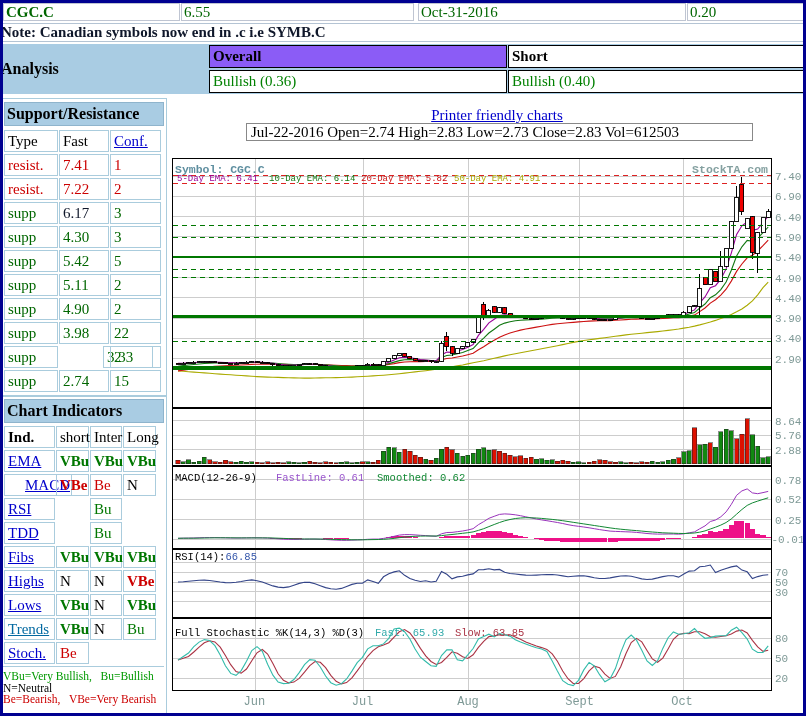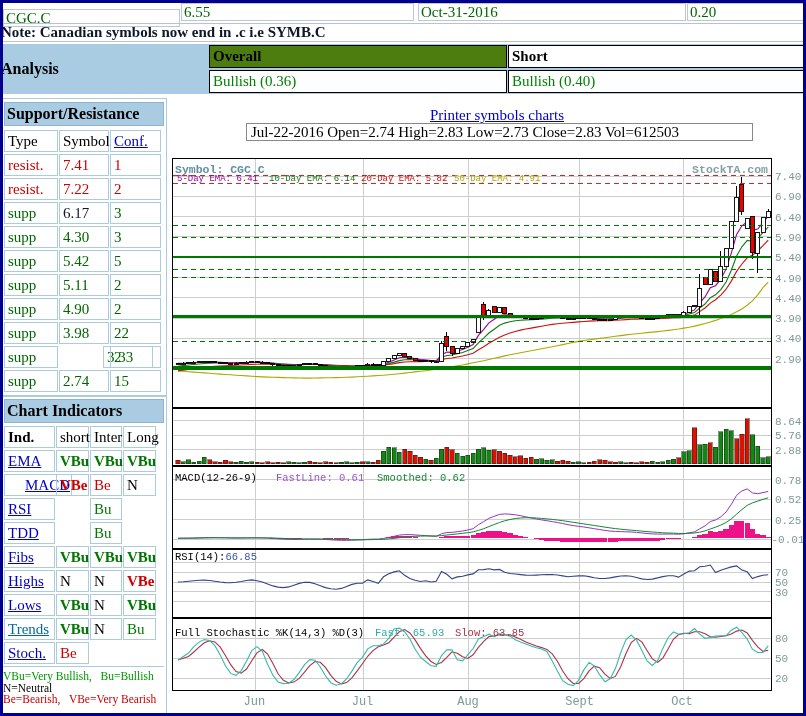--- a/index.html
+++ b/index.html
@@ -1,34 +1,34 @@
 <!DOCTYPE html>
 <html><head><meta charset="utf-8"><style>
 html,body{margin:0;padding:0;}
 body{width:806px;height:716px;position:relative;background:#ffffff;font-family:"Liberation Serif",serif;overflow:hidden;}
 .c{position:absolute;border:1px solid #bfc5d2;font-size:15px;color:#006600;padding-left:2px;}
 .sr{position:absolute;border:1px solid #aaccdd;font-size:15px;padding-left:3px;line-height:20px;height:20px;}
 </style></head><body>
-<div class="c" style="left:3px;top:9px;width:173px;height:16px;line-height:16px;font-weight:normal;">CGC.C</div>
+<div class="c" style="left:3px;top:3px;width:173px;height:16px;line-height:16px;font-weight:bold;">CGC.C</div>
 <div class="c" style="left:181px;top:3px;width:229px;height:16px;line-height:16px;">6.55</div>
 <div class="c" style="left:418px;top:3px;width:264px;height:16px;line-height:16px;">Oct-31-2016</div>
 <div class="c" style="left:687px;top:3px;width:114px;height:16px;line-height:16px;">0.20</div>
 <div style="position:absolute;left:0px;top:23px;width:806px;height:1px;background:#b4c4d4;"></div>
 <div style="position:absolute;left:1px;top:24px;width:600px;height:17px;line-height:17px;font-size:15px;font-weight:bold;color:#0f172a;">Note: Canadian symbols now end in .c i.e SYMB.C</div>
 <div style="position:absolute;left:0px;top:41px;width:806px;height:1px;background:#b4c4d4;"></div>
 <div style="position:absolute;left:3px;top:44px;width:800px;height:50px;background:#a9cce3;"></div>
 <div style="position:absolute;left:1px;top:44px;width:200px;height:50px;line-height:50px;font-size:16px;font-weight:bold;color:#000000;">Analysis</div>
-<div style="position:absolute;left:209px;top:45px;width:293px;height:21px;border:1px solid #000;background:#4d7c0f;font-size:15px;font-weight:bold;line-height:21px;padding-left:3px;">Overall</div>
+<div style="position:absolute;left:209px;top:45px;width:293px;height:21px;border:1px solid #000;background:#8b5cf6;font-size:15px;font-weight:bold;line-height:21px;padding-left:3px;">Overall</div>
 <div style="position:absolute;left:508px;top:45px;width:293px;height:21px;border:1px solid #000;background:#fff;font-size:15px;font-weight:bold;line-height:21px;padding-left:3px;">Short</div>
 <div style="position:absolute;left:209px;top:70px;width:293px;height:21px;border:1px solid #000;background:#fff;font-size:15px;color:#008000;line-height:21px;padding-left:3px;">Bullish (0.36)</div>
 <div style="position:absolute;left:508px;top:70px;width:293px;height:21px;border:1px solid #000;background:#fff;font-size:15px;color:#008000;line-height:21px;padding-left:3px;">Bullish (0.40)</div>
 <div style="position:absolute;left:2px;top:98px;width:163px;height:296px;border:1px solid #aaccdd;"></div>
 <div style="position:absolute;left:4px;top:102px;width:156px;height:22px;background:#a9cce3;border:1px solid #8fb4cc;font-size:16px;font-weight:bold;line-height:22px;padding-left:2px;">Support/Resistance</div>
 <div class="sr" style="left:4px;top:130px;width:49px;color:#000;">Type</div>
-<div class="sr" style="left:59px;top:130px;width:45px;color:#000;">Symbol</div>
+<div class="sr" style="left:59px;top:130px;width:45px;color:#000;">Fast</div>
 <div class="sr" style="left:110px;top:130px;width:46px;color:#0000cc;"><span style="text-decoration:underline">Conf.</span></div>
 <div class="sr" style="left:4px;top:154px;width:49px;color:#cc0000;">resist.</div>
 <div class="sr" style="left:59px;top:154px;width:45px;color:#cc0000;">7.41</div>
 <div class="sr" style="left:110px;top:154px;width:46px;color:#cc0000;">1</div>
 <div class="sr" style="left:4px;top:178px;width:49px;color:#cc0000;">resist.</div>
 <div class="sr" style="left:59px;top:178px;width:45px;color:#cc0000;">7.22</div>
 <div class="sr" style="left:110px;top:178px;width:46px;color:#cc0000;">2</div>
 <div class="sr" style="left:4px;top:202px;width:49px;color:#006600;">supp</div>
 <div class="sr" style="left:59px;top:202px;width:45px;color:#0f172a;">6.17</div>
 <div class="sr" style="left:110px;top:202px;width:46px;color:#006600;">3</div>
@@ -86,21 +86,21 @@
 <div class="sr" style="left:4px;top:618px;width:46px;color:#0369a1;"><span style="text-decoration:underline">Trends</span></div>
 <div class="sr" style="left:56px;top:618px;width:28px;color:#007700;font-weight:bold;">VBu</div>
 <div class="sr" style="left:90px;top:618px;width:27px;color:#000;">N</div>
 <div class="sr" style="left:123px;top:618px;width:28px;color:#007700;">Bu</div>
 <div class="sr" style="left:4px;top:642px;width:46px;color:#0000cc;"><span style="text-decoration:underline">Stoch.</span></div>
 <div class="sr" style="left:56px;top:642px;width:28px;color:#cc0000;">Be</div>
 <div style="position:absolute;left:3px;top:666px;width:161px;height:1px;background:#aaccdd;"></div>
 <div style="position:absolute;left:3px;top:671px;white-space:nowrap;font-size:11.5px;color:#009900;line-height:11px;height:11px;">VBu=Very Bullish,&nbsp;&nbsp;&nbsp;Bu=Bullish</div>
 <div style="position:absolute;left:3px;top:683px;white-space:nowrap;font-size:11.5px;color:#000000;line-height:11px;height:11px;">N=Neutral</div>
 <div style="position:absolute;left:3px;top:694px;white-space:nowrap;font-size:11.5px;color:#cc0000;line-height:11px;height:11px;">Be=Bearish,&nbsp;&nbsp;&nbsp;VBe=Very Bearish</div>
-<div style="position:absolute;left:181px;top:107px;width:632px;height:16px;text-align:center;font-size:15px;color:#0000cc;"><span style="text-decoration:underline">Printer symbols charts</span></div>
+<div style="position:absolute;left:181px;top:107px;width:632px;height:16px;text-align:center;font-size:15px;color:#0000cc;"><span style="text-decoration:underline">Printer friendly charts</span></div>
 <div style="position:absolute;left:246px;top:123px;width:501px;height:16px;border:1px solid #888;background:#fff;font-size:15px;color:#000;line-height:16px;padding-left:4px;">Jul-22-2016 Open=2.74 High=2.83 Low=2.73 Close=2.83 Vol=612503</div>
 <svg width="638" height="554" viewBox="0 0 638 554" style="position:absolute;left:171px;top:157px" shape-rendering="crispEdges" font-family="Liberation Mono, monospace">
 <rect x="0" y="0" width="638" height="554" fill="#ffffff"></rect>
 <line x1="84" y1="1.5" x2="84" y2="533" stroke="#cdcdcd" stroke-width="1"></line>
 <line x1="192.5" y1="1.5" x2="192.5" y2="533" stroke="#cdcdcd" stroke-width="1"></line>
 <line x1="297" y1="1.5" x2="297" y2="533" stroke="#cdcdcd" stroke-width="1"></line>
 <line x1="408" y1="1.5" x2="408" y2="533" stroke="#cdcdcd" stroke-width="1"></line>
 <line x1="512.5" y1="1.5" x2="512.5" y2="533" stroke="#cdcdcd" stroke-width="1"></line>
 <line x1="2" y1="19.0" x2="600" y2="19.0" stroke="#cdcdcd" stroke-width="1"></line>
 <line x1="2" y1="39.3" x2="600" y2="39.3" stroke="#cdcdcd" stroke-width="1"></line>

